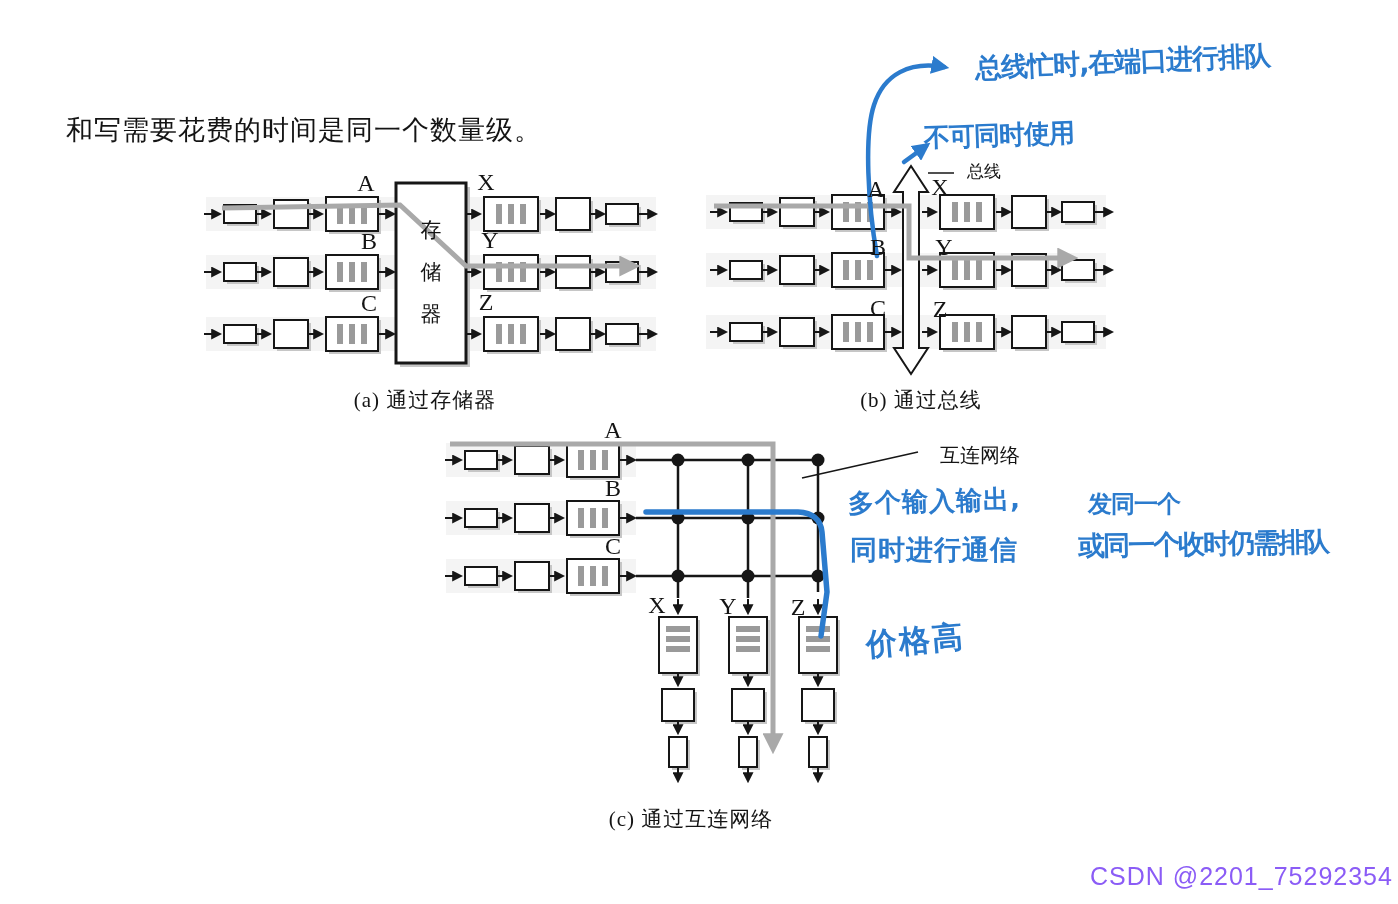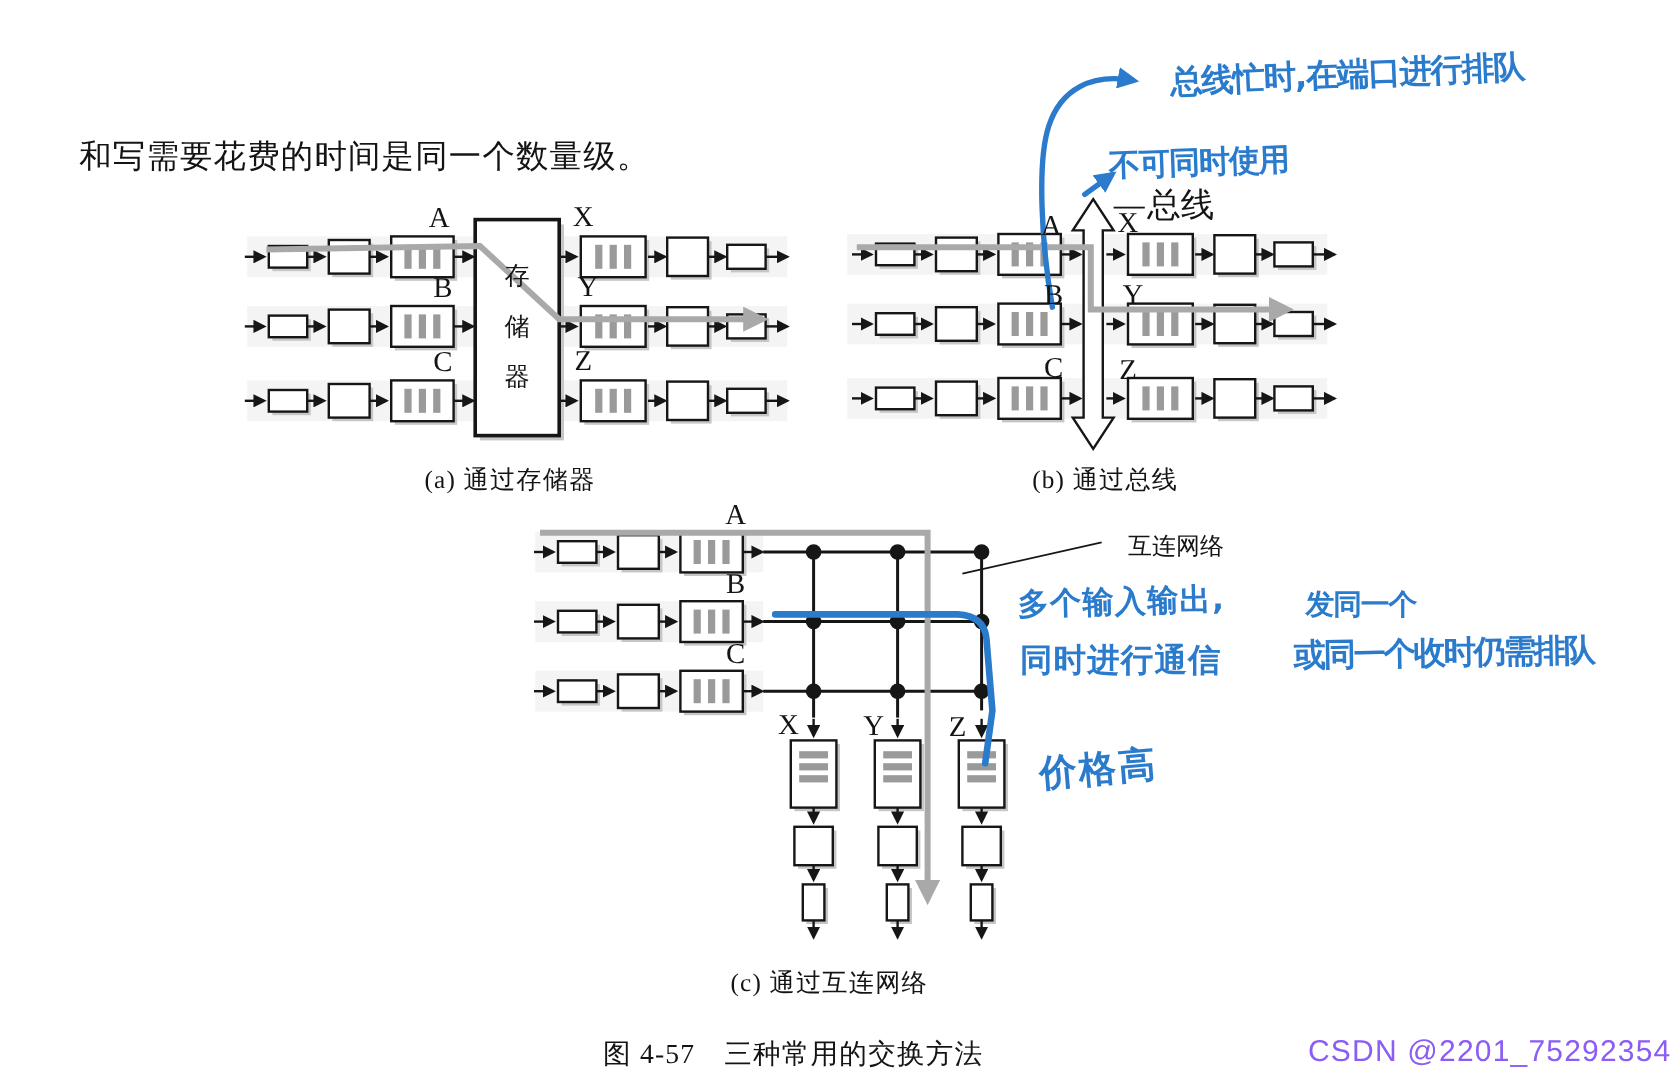--- a/index.html
+++ b/index.html
@@ -173,33 +173,32 @@
 <div class="lbl port" style="left:490px;top:240px;">Y</div>
 <div class="lbl port" style="left:486px;top:302px;">Z</div>
 <div class="lbl cap" style="left:425px;top:400px;">(a) 通过存储器</div>
 
 <div class="lbl port" style="left:876px;top:189px;">A</div>
 <div class="lbl port" style="left:878px;top:247px;">B</div>
 <div class="lbl port" style="left:878px;top:308px;">C</div>
 <div class="lbl port" style="left:940px;top:187px;">X</div>
 <div class="lbl port" style="left:944px;top:247px;">Y</div>
 <div class="lbl port" style="left:940px;top:309px;">Z</div>
-<div class="lbl" style="left:984px;top:171px;font-size:28px;">总线</div>
+<div class="lbl" style="left:984px;top:171px;font-size:17px;">总线</div>
 <div class="lbl cap" style="left:921px;top:400px;">(b) 通过总线</div>
 
 <div class="lbl port" style="left:613px;top:430px;">A</div>
 <div class="lbl port" style="left:613px;top:488px;">B</div>
 <div class="lbl port" style="left:613px;top:546px;">C</div>
 <div class="lbl port" style="left:657px;top:605px;">X</div>
 <div class="lbl port" style="left:728px;top:606px;">Y</div>
 <div class="lbl port" style="left:798px;top:607px;">Z</div>
 <div class="lbl" style="left:980px;top:455px;font-size:20px;">互连网络</div>
 <div class="lbl cap" style="left:691px;top:819px;text-align:right;">(c) 通过互连网络</div>
 
-<div class="lbl" style="left:661px;top:878px;font-size:23px;letter-spacing:1px;">图 4-57　三种常用的交换方法</div>
 
 <div class="wm" style="left:1090px;top:862px;">CSDN @2201_75292354</div>
 
 <div class="hand" style="left:975px;top:44px;font-size:27px;letter-spacing:-1px;transform:rotate(-2.5deg);">总线忙时,在端口进行排队</div>
 <div class="hand" style="left:924px;top:118px;font-size:26px;letter-spacing:-1px;transform:rotate(-2deg);">不可同时使用</div>
 <div class="hand" style="left:848px;top:484px;font-size:26px;letter-spacing:1px;transform:rotate(-1.5deg);">多个输入输出,</div>
 <div class="hand" style="left:850px;top:532px;font-size:27px;letter-spacing:1px;">同时进行通信</div>
 <div class="hand" style="left:1088px;top:488px;font-size:24px;letter-spacing:-1px;">发同一个</div>
 <div class="hand" style="left:1078px;top:526px;font-size:27px;letter-spacing:-2px;transform:rotate(-1deg);">或同一个收时仍需排队</div>
 <div class="hand" style="left:866px;top:620px;font-size:31px;letter-spacing:2px;transform:rotate(-5deg);">价格高</div>

